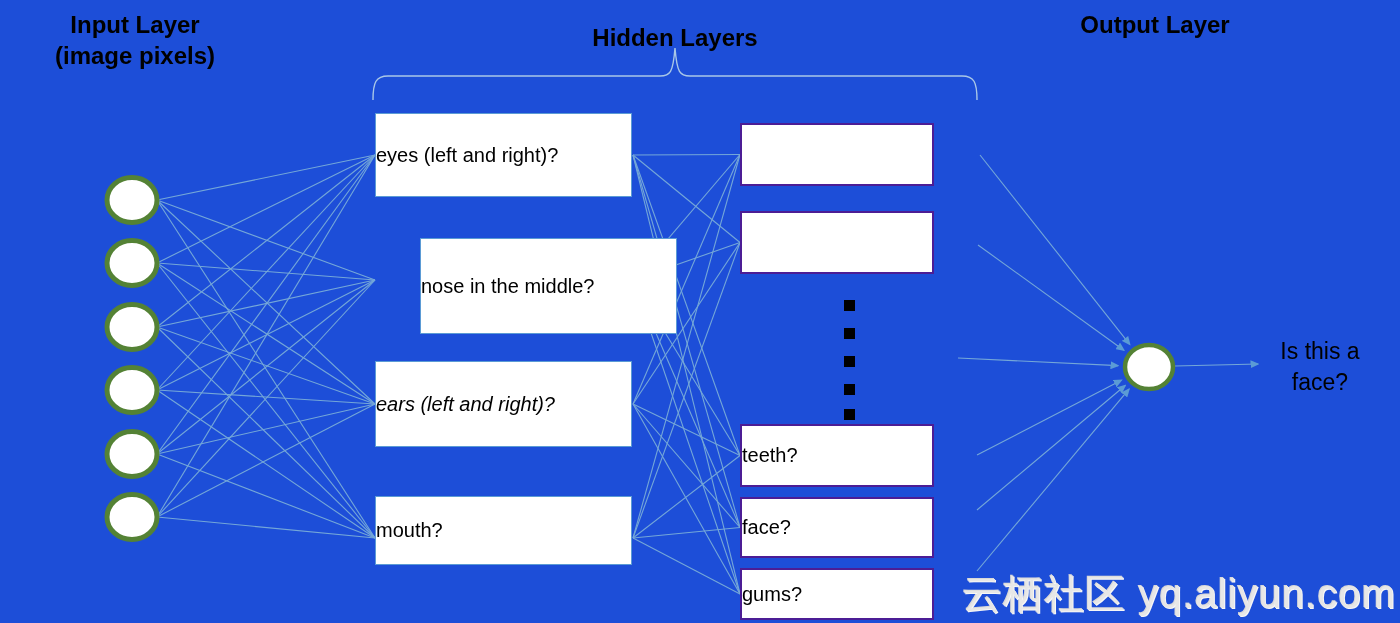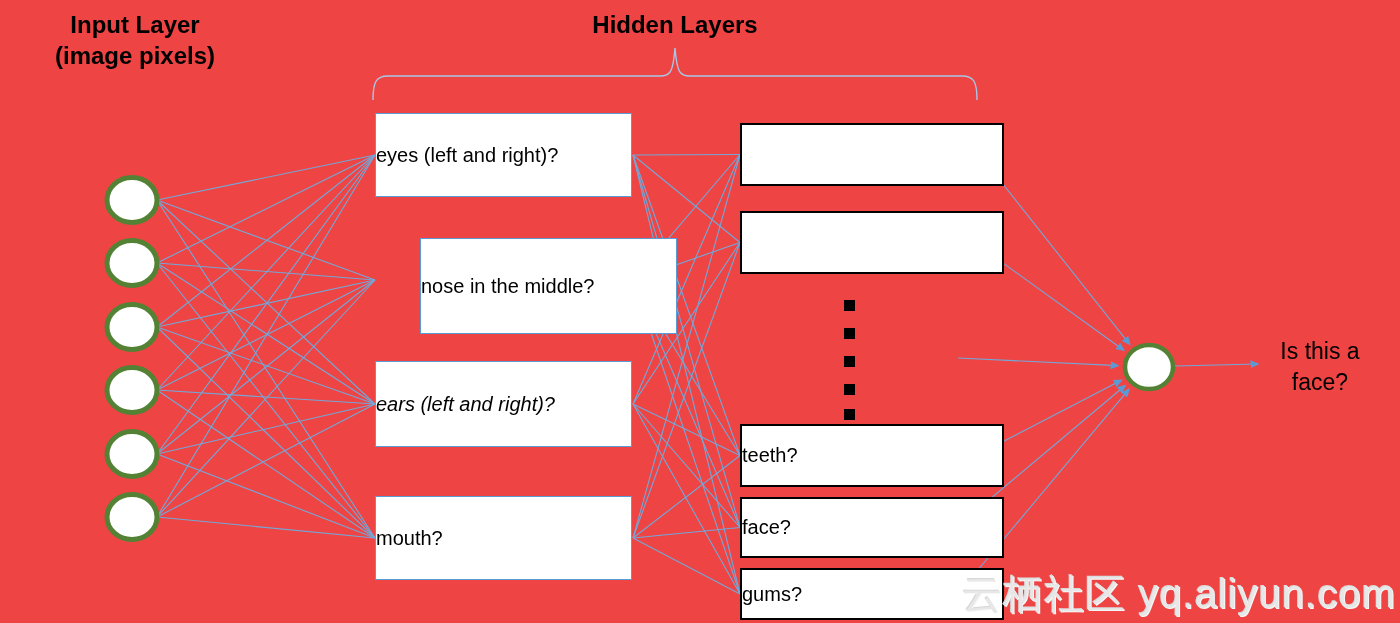--- a/index.html
+++ b/index.html
@@ -1,57 +1,57 @@
 <!DOCTYPE html>
 <html><head>
 <meta charset="utf-8">
 <style>
   html, body { margin: 0; padding: 0; background: #ffffff; }
   .canvas {
     position: relative;
     width: 1400px;
     height: 623px;
-    background: #ef4444;
+    background: #1d4ed8;
     font-family: "Liberation Sans", sans-serif;
     overflow: hidden;
   }
   #edges {
     position: absolute;
     left: 0; top: 0;
     width: 1400px; height: 623px;
     pointer-events: none;
   }
   .title {
     position: absolute;
     font-size: 24px;
     font-weight: 700;
     color: #000;
     text-align: center;
     white-space: pre-line;
     line-height: 1.3;
   }
   .input-title  { left: 15px;   top: 9px;  width: 240px; }
-  .hidden-title { left: 525px;  top: 9px;  width: 300px; }
+  .hidden-title { left: 525px;  top: 22px;  width: 300px; }
   .output-title { left: 1005px; top: 9px;  width: 300px; }
   .box {
     position: absolute;
     background: #ffffff;
     display: flex;
     align-items: center;
     font-size: 20px;
     color: #000;
     box-sizing: border-box;
     z-index: 2;
   }
   .box.l1 { left: 375px; width: 257px; border: 1.5px solid #5b9bd5; }
-  .box.l2 { left: 740px; width: 264px; border: 2px solid #000000; }
+  .box.l2 { left: 740px; width: 194px; border: 2px solid #4c1d95; }
   #box-eyes  { top: 113px; height: 84px; }
   #box-nose  { top: 238px; height: 96px; margin-left: 45px; }
   #box-ears  { top: 361px; height: 86px; font-style: italic; }
-  #box-mouth { top: 496px; height: 84px; }
+  #box-mouth { top: 496px; height: 69px; }
   #box-h2-1  { top: 123px; height: 63px; }
   #box-h2-2  { top: 211px; height: 63px; }
   #box-teeth { top: 424px; height: 63px; }
   #box-lips  { top: 497px; height: 61px; }
   #box-gums  { top: 568px; height: 52px; }
   .dots {
     position: absolute;
     left: 844px; top: 300px;
     width: 11px; height: 122px;
     z-index: 3;
@@ -153,20 +153,21 @@
       <ellipse cx="132" cy="327" rx="25" ry="22.5" fill="#ffffff" stroke="#548235" stroke-width="5"></ellipse>
       <ellipse cx="132" cy="390" rx="25" ry="22.5" fill="#ffffff" stroke="#548235" stroke-width="5"></ellipse>
       <ellipse cx="132" cy="454" rx="25" ry="22.5" fill="#ffffff" stroke="#548235" stroke-width="5"></ellipse>
       <ellipse cx="132" cy="517" rx="25" ry="22.5" fill="#ffffff" stroke="#548235" stroke-width="5"></ellipse>
       <ellipse cx="1149" cy="367" rx="24" ry="22" fill="#ffffff" stroke="#548235" stroke-width="4.5"></ellipse>
     </svg>
 
   <div class="title input-title">Input Layer
 (image pixels)</div>
   <div class="title hidden-title">Hidden Layers</div>
+  <div class="title output-title">Output Layer</div>
 
   <div class="box l1" id="box-eyes">
     <span>eyes (left and right)?</span>
   </div>
   <div class="box l1" id="box-nose">
     <span>nose in the middle?</span>
   </div>
   <div class="box l1" id="box-ears">
     <span>ears (left and right)?</span>
   </div>

